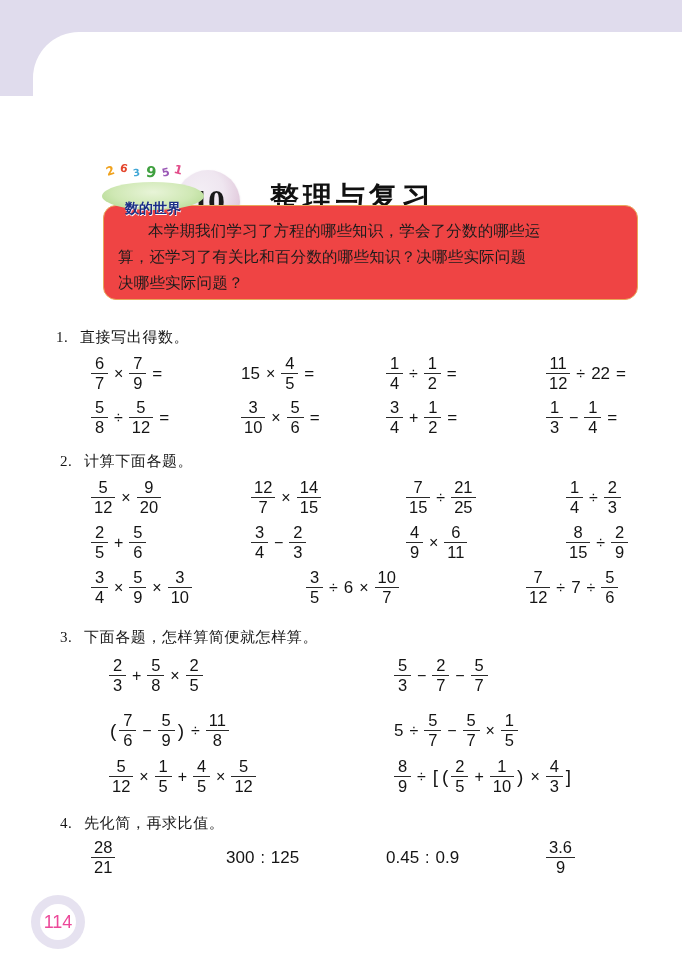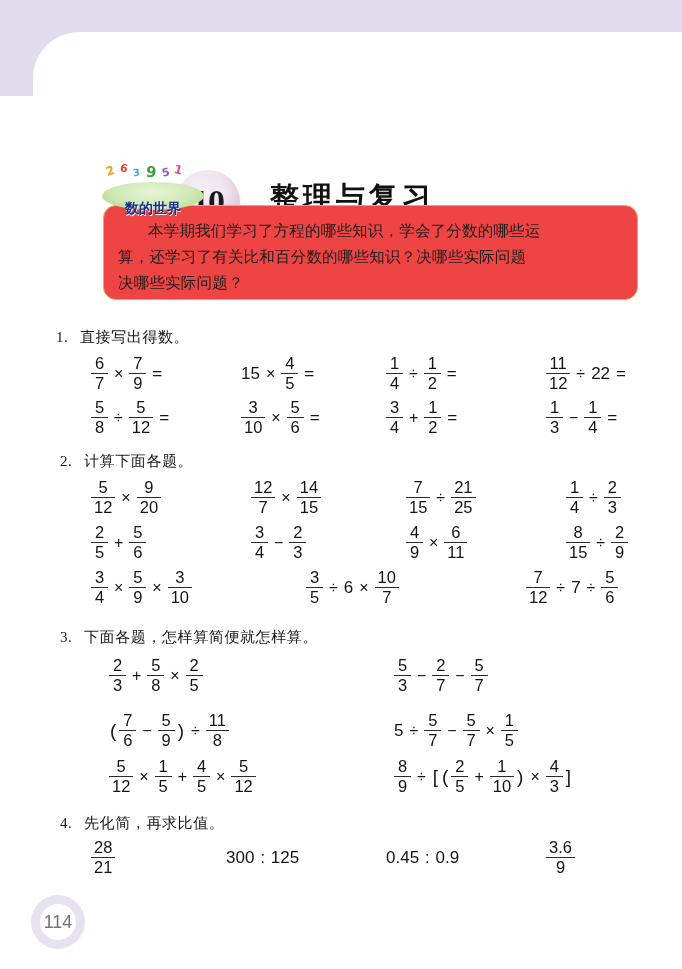--- a/index.html
+++ b/index.html
@@ -244,21 +244,21 @@
     background: #ffffff;
   }
   #page-number {
     position: absolute;
     left: 0; top: 0;
     width: 54px; height: 54px;
     line-height: 54px;
     text-align: center;
     font-family: "Liberation Sans", sans-serif;
     font-size: 18px;
-    color: #737373;
+    color: #ec4899;
   }
 </style>
 </head>
 <body>
 
 <div id="corner-band"></div>
 <div id="corner-notch"></div>
 
 <div id="header">
   <div id="header-rule"></div>

